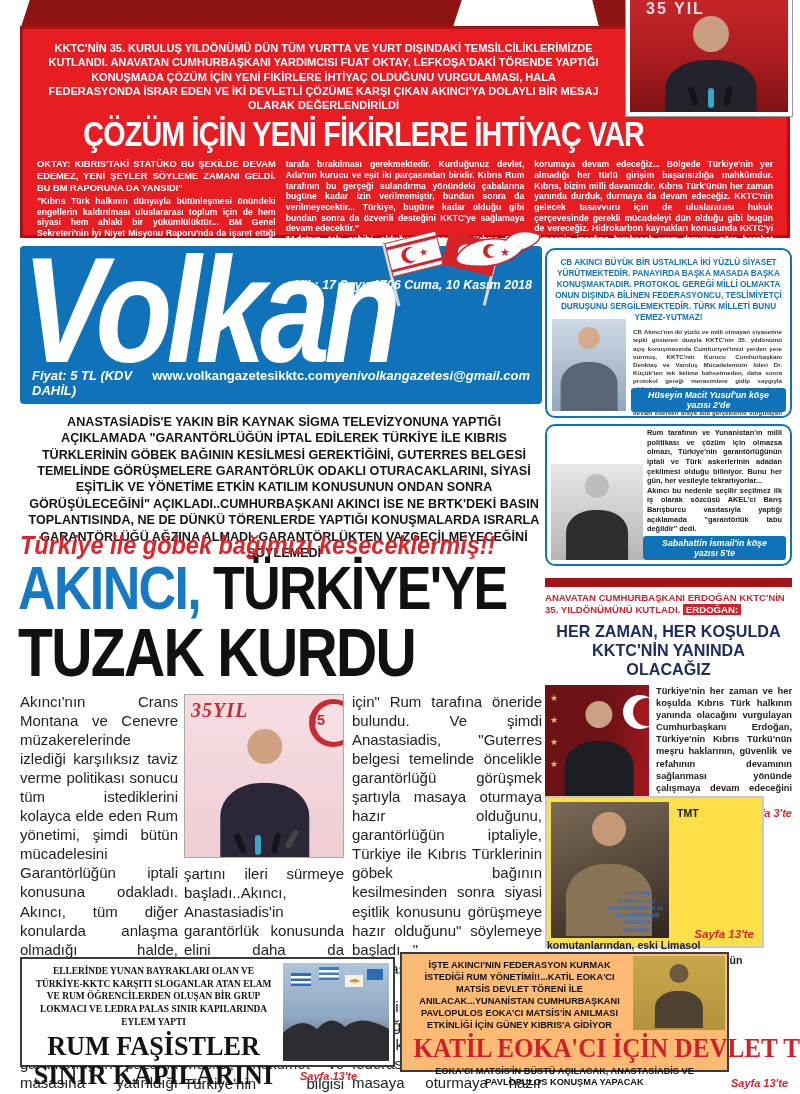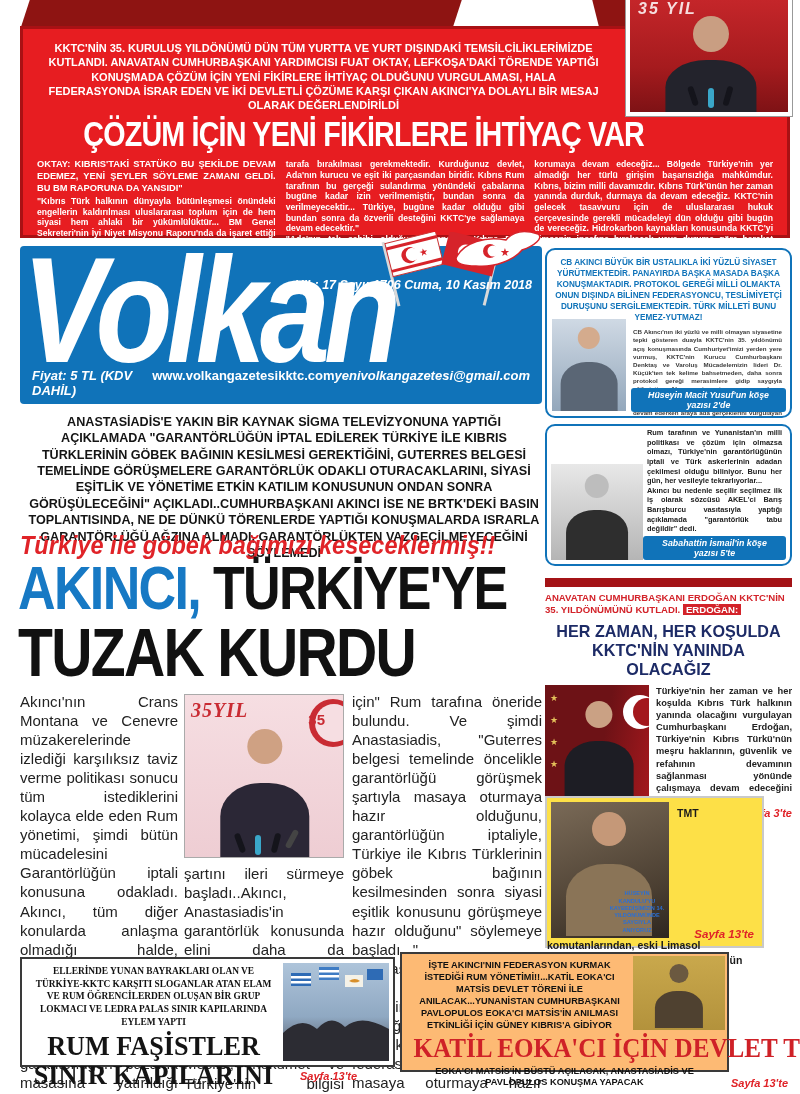--- a/index.html
+++ b/index.html
@@ -19,22 +19,22 @@
   .banner-headline { margin:2px 175px 4px 8px; color:#fff; font-weight:bold;
     font-size:35px; line-height:1.0; text-align:center; white-space:nowrap;
     transform:scaleX(0.82); transform-origin:center; letter-spacing:-1px; }
   .banner-cols { display:flex; gap:10px; padding:4px 14px 8px 14px; }
   .banner-col { flex:1; color:#fff; font-size:8.6px; line-height:1.24; text-align:justify; font-weight:bold; }
   .banner-col-head { font-size:9.3px; font-weight:bold; margin-bottom:2px; }
   .banner-pageref { display:block; text-align:right; font-style:italic; font-weight:bold; font-size:10.5px; margin-top:3px; }
   .banner-photo { position:absolute; left:606px; top:-6px; width:166px; height:122px;
     background:linear-gradient(180deg,#c5262a 0%,#a61b1e 60%,#7e1215 100%);
     border:4px solid #fff; box-shadow:0 0 0 1px #999; overflow:hidden; }
-  .bp-logo { position:absolute; left:8px; top:2px; color:rgba(255,255,255,.85);
-    font-weight:bold; font-size:16px; font-style:italic; letter-spacing:2px; }
+  .bp-logo { position:absolute; left:16px; top:2px; color:rgba(255,255,255,.85);
+    font-weight:bold; font-size:16px; letter-spacing:2px; }
   .person { position:absolute; }
   .person::before { content:""; position:absolute; left:50%; top:0; transform:translateX(-50%);
     width:34%; padding-top:34%; border-radius:50%; background:var(--skin,#c99e82); }
   .person::after { content:""; position:absolute; left:50%; bottom:0; transform:translateX(-50%);
     width:86%; height:58%; border-radius:45% 45% 0 0; background:var(--suit,#23232c); }
   .mic { position:absolute; width:6px; height:20px; background:#14141b; border-radius:3px; }
 
   
   #masthead { position:absolute; left:20px; top:246px; width:522px; height:158px;
     background:#1073b9; border-radius:4px; }

